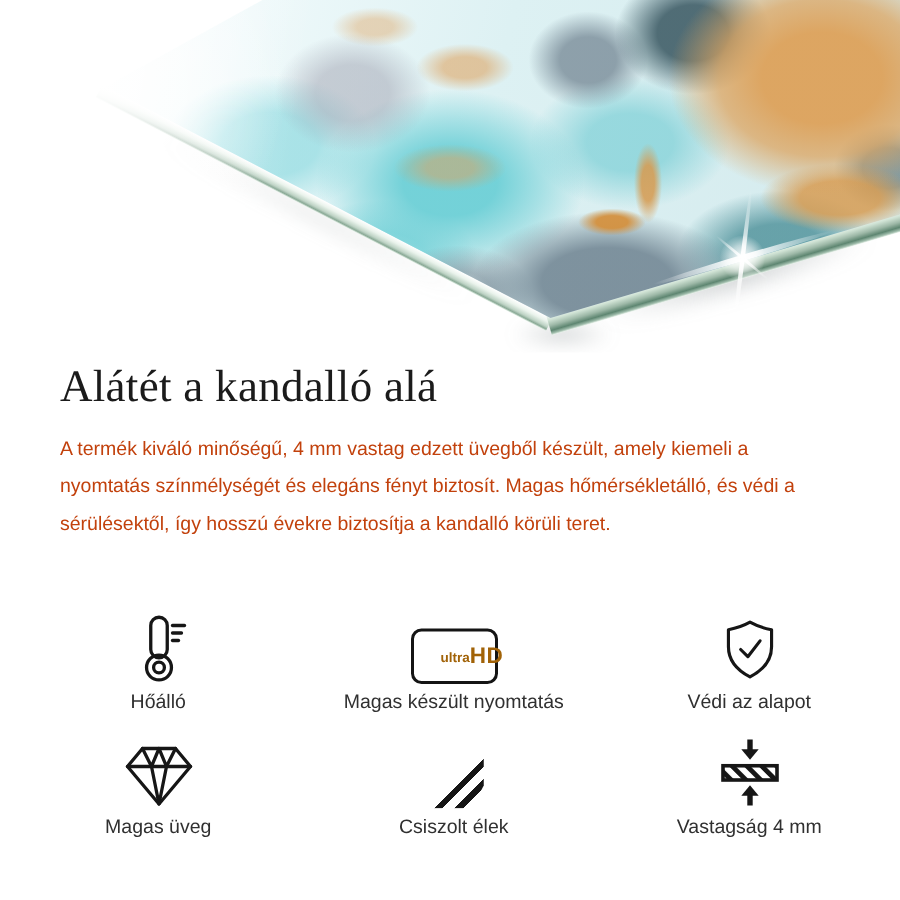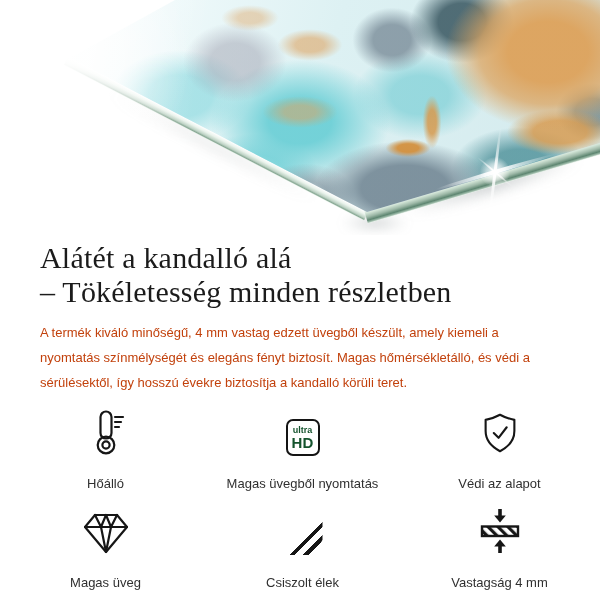--- a/index.html
+++ b/index.html
@@ -92,28 +92,28 @@
   }
   .desc{
     margin:11px 0 0;width:508px;font-size:13px;line-height:25px;color:#c2410c;
   }
 
   
   .features{position:absolute;left:7px;top:392px;width:591px;}
   .frow{display:flex;margin-top:14px;}
   .feature{width:197px;display:flex;flex-direction:column;align-items:center;}
   .ficon{height:50px;display:flex;align-items:flex-end;justify-content:center;}
-  .flabel{margin-top:20px;font-size:13px;color:#303030;text-align:center;line-height:15px;}
+  .flabel{margin-top:4px;font-size:13px;color:#303030;text-align:center;line-height:15px;}
 
   .ficon svg{display:block;}
   .stroke{fill:none;stroke:#161616;stroke-width:2.2;stroke-linecap:round;stroke-linejoin:round;}
 
   .uhd-box{
     width:30px;height:33px;border:2.5px solid #141414;border-radius:7px;
-    display:flex;flex-direction:column;align-items:center;justify-content:center;color:#14532d;
+    display:flex;flex-direction:row;align-items:center;justify-content:center;color:#a16207;padding-left:24px;
   }
   .uhd-top{font-size:9px;font-weight:700;line-height:10px;}
   .uhd-bottom{font-size:15px;font-weight:700;line-height:15px;letter-spacing:0.2px;}
 
   .stripes{
     width:40px;height:34px;
     background:repeating-linear-gradient(135deg,#161616 0 4px,transparent 4px 9.5px);
     clip-path:polygon(0% 100%,100% 0%,100% 55%,80% 100%);
   }
 </style>
@@ -134,21 +134,20 @@
       <i class="beam b1"></i>
         <i class="beam b2"></i>
         <i class="beam b3"></i>
         <i class="core"></i>
     </div>
   </div>
 
   <div class="content">
     <h1>
       <span>Alátét a kandalló alá</span><br>
-      <span>– Tökéletesség minden részletben</span>
     </h1>
     <p class="desc">A termék kiváló minőségű, 4 mm vastag edzett üvegből készült, amely kiemeli a nyomtatás színmélységét és elegáns fényt biztosít. Magas hőmérsékletálló, és védi a sérülésektől, így hosszú évekre biztosítja a kandalló körüli teret.</p>
   </div>
 
   <div class="features">
     <div class="frow">
 
       <div class="feature">
         <div class="ficon">
           <svg width="48" height="48" viewBox="0 0 48 48">
@@ -163,21 +162,21 @@
         <div class="flabel">Hőálló</div>
       </div>
 
       <div class="feature">
         <div class="ficon">
           <div class="uhd-box">
             <span class="uhd-top">ultra</span>
             <span class="uhd-bottom">HD</span>
           </div>
         </div>
-        <div class="flabel">Magas üvegből nyomtatás</div>
+        <div class="flabel">Magas készült nyomtatás</div>
       </div>
 
       <div class="feature">
         <div class="ficon">
           <svg width="46" height="46" viewBox="0 0 48 48">
             <path class="stroke" d="M24 5 C29 7.8 34 9.3 39 10.3 V22 C39 32.5 32.5 38.6 24 43 C15.5 38.6 9 32.5 9 22 V10.3 C14 9.3 19 7.8 24 5 Z"></path>
             <path class="stroke" d="M17.5 24 L22.5 29 L31 18"></path>
           </svg>
         </div>
         <div class="flabel">Védi az alapot</div>

